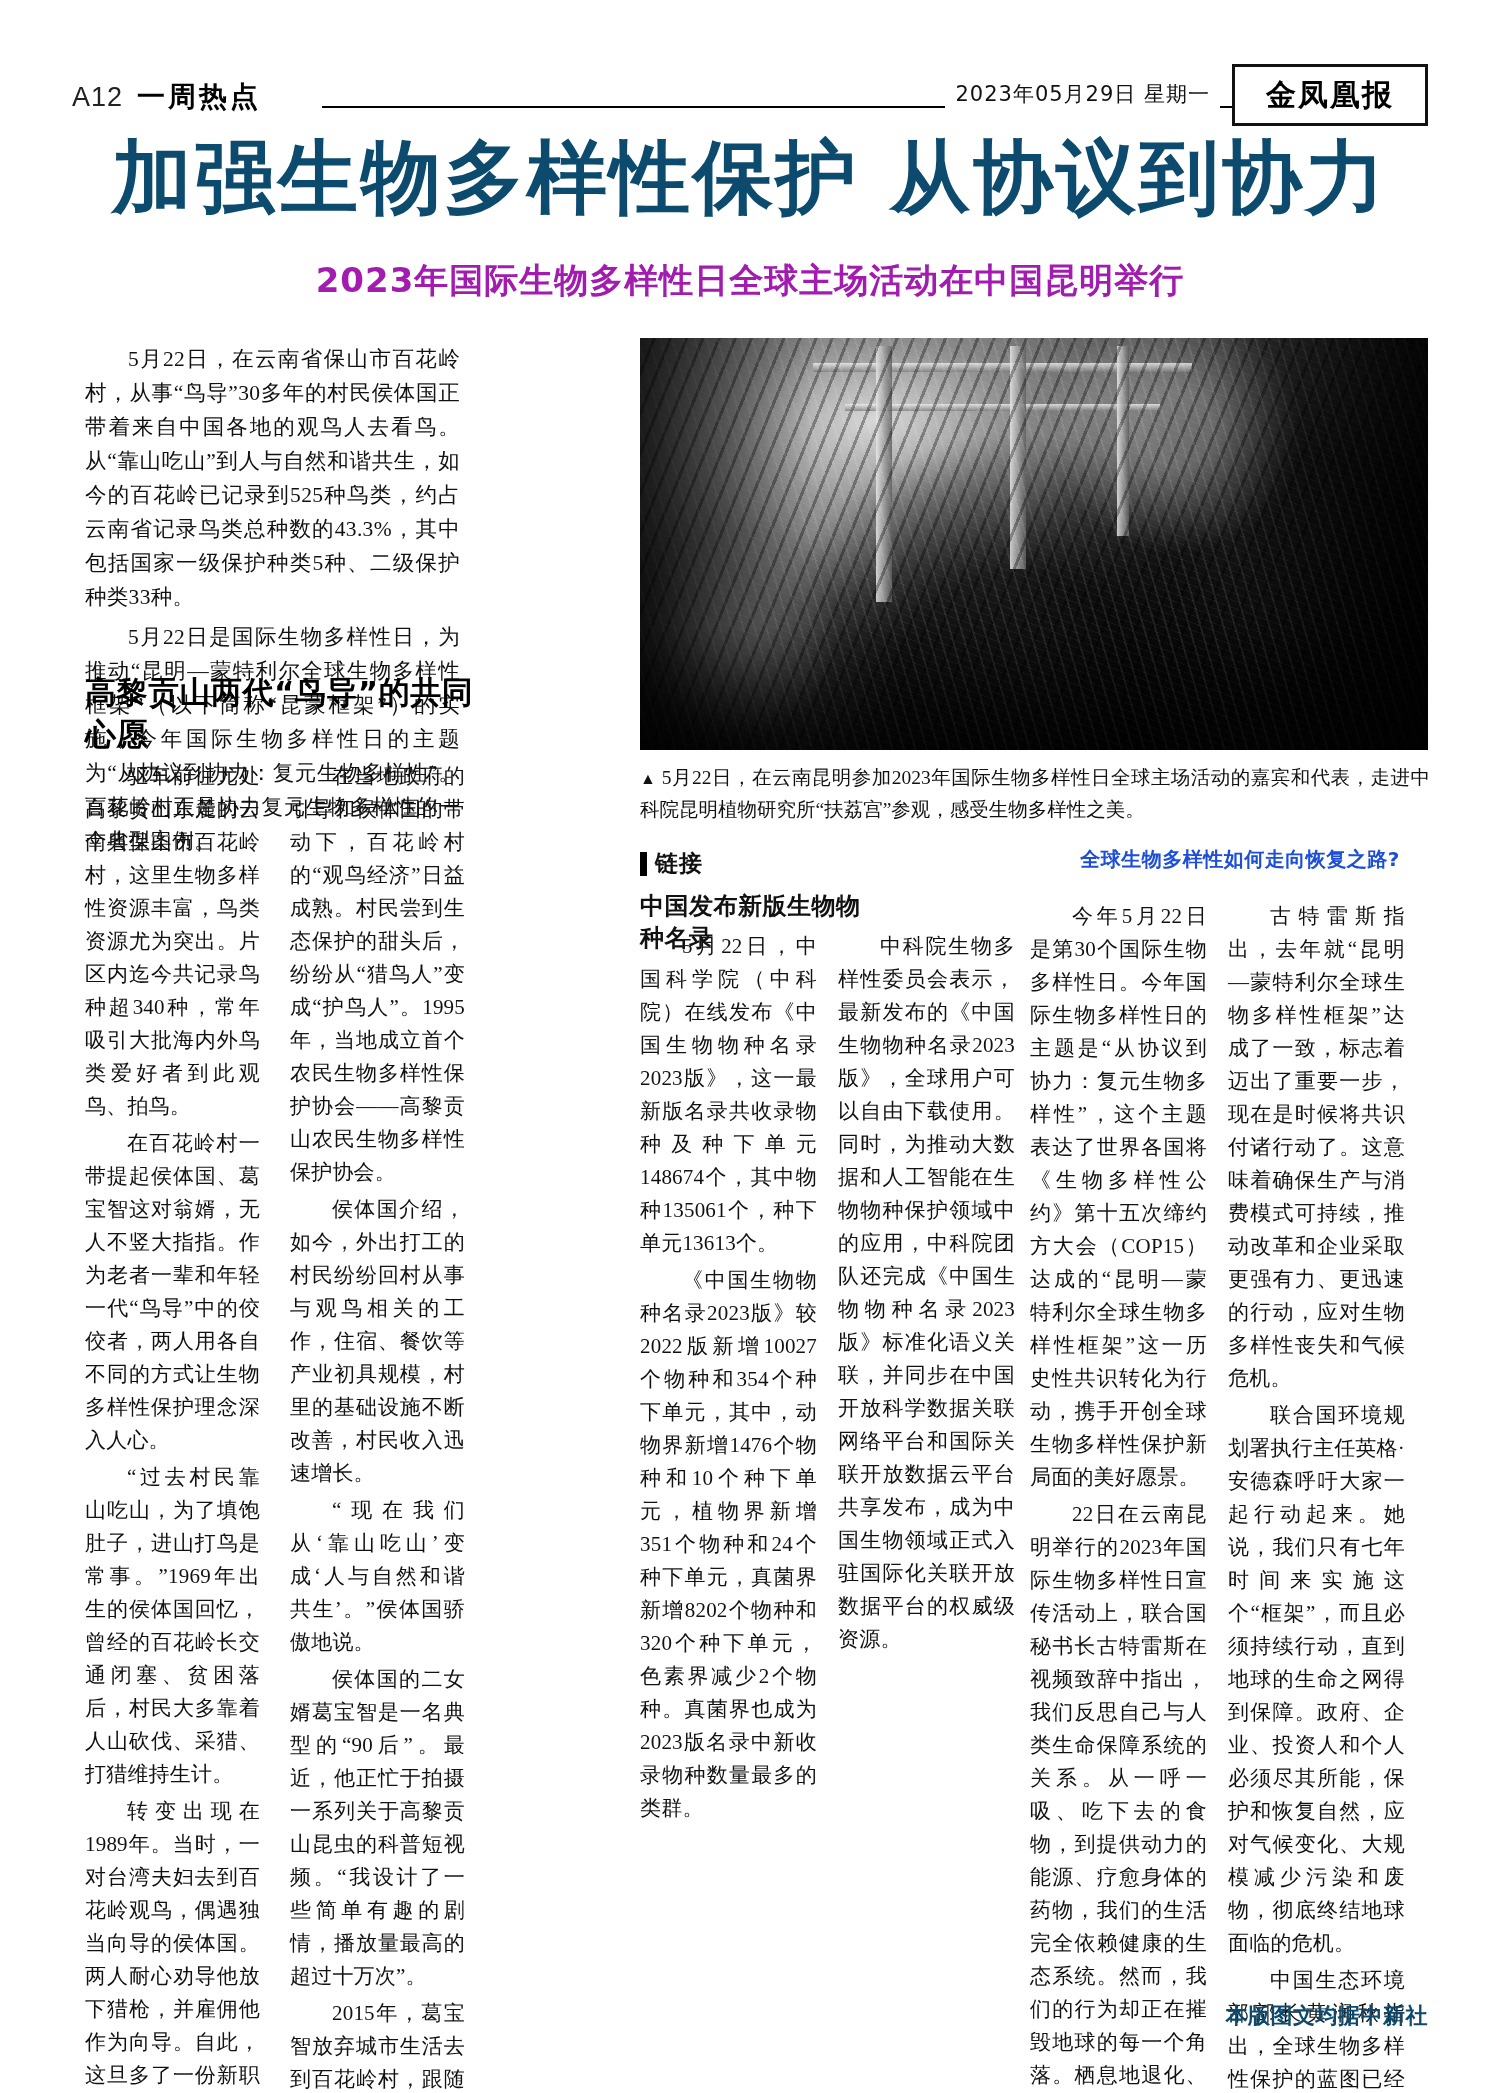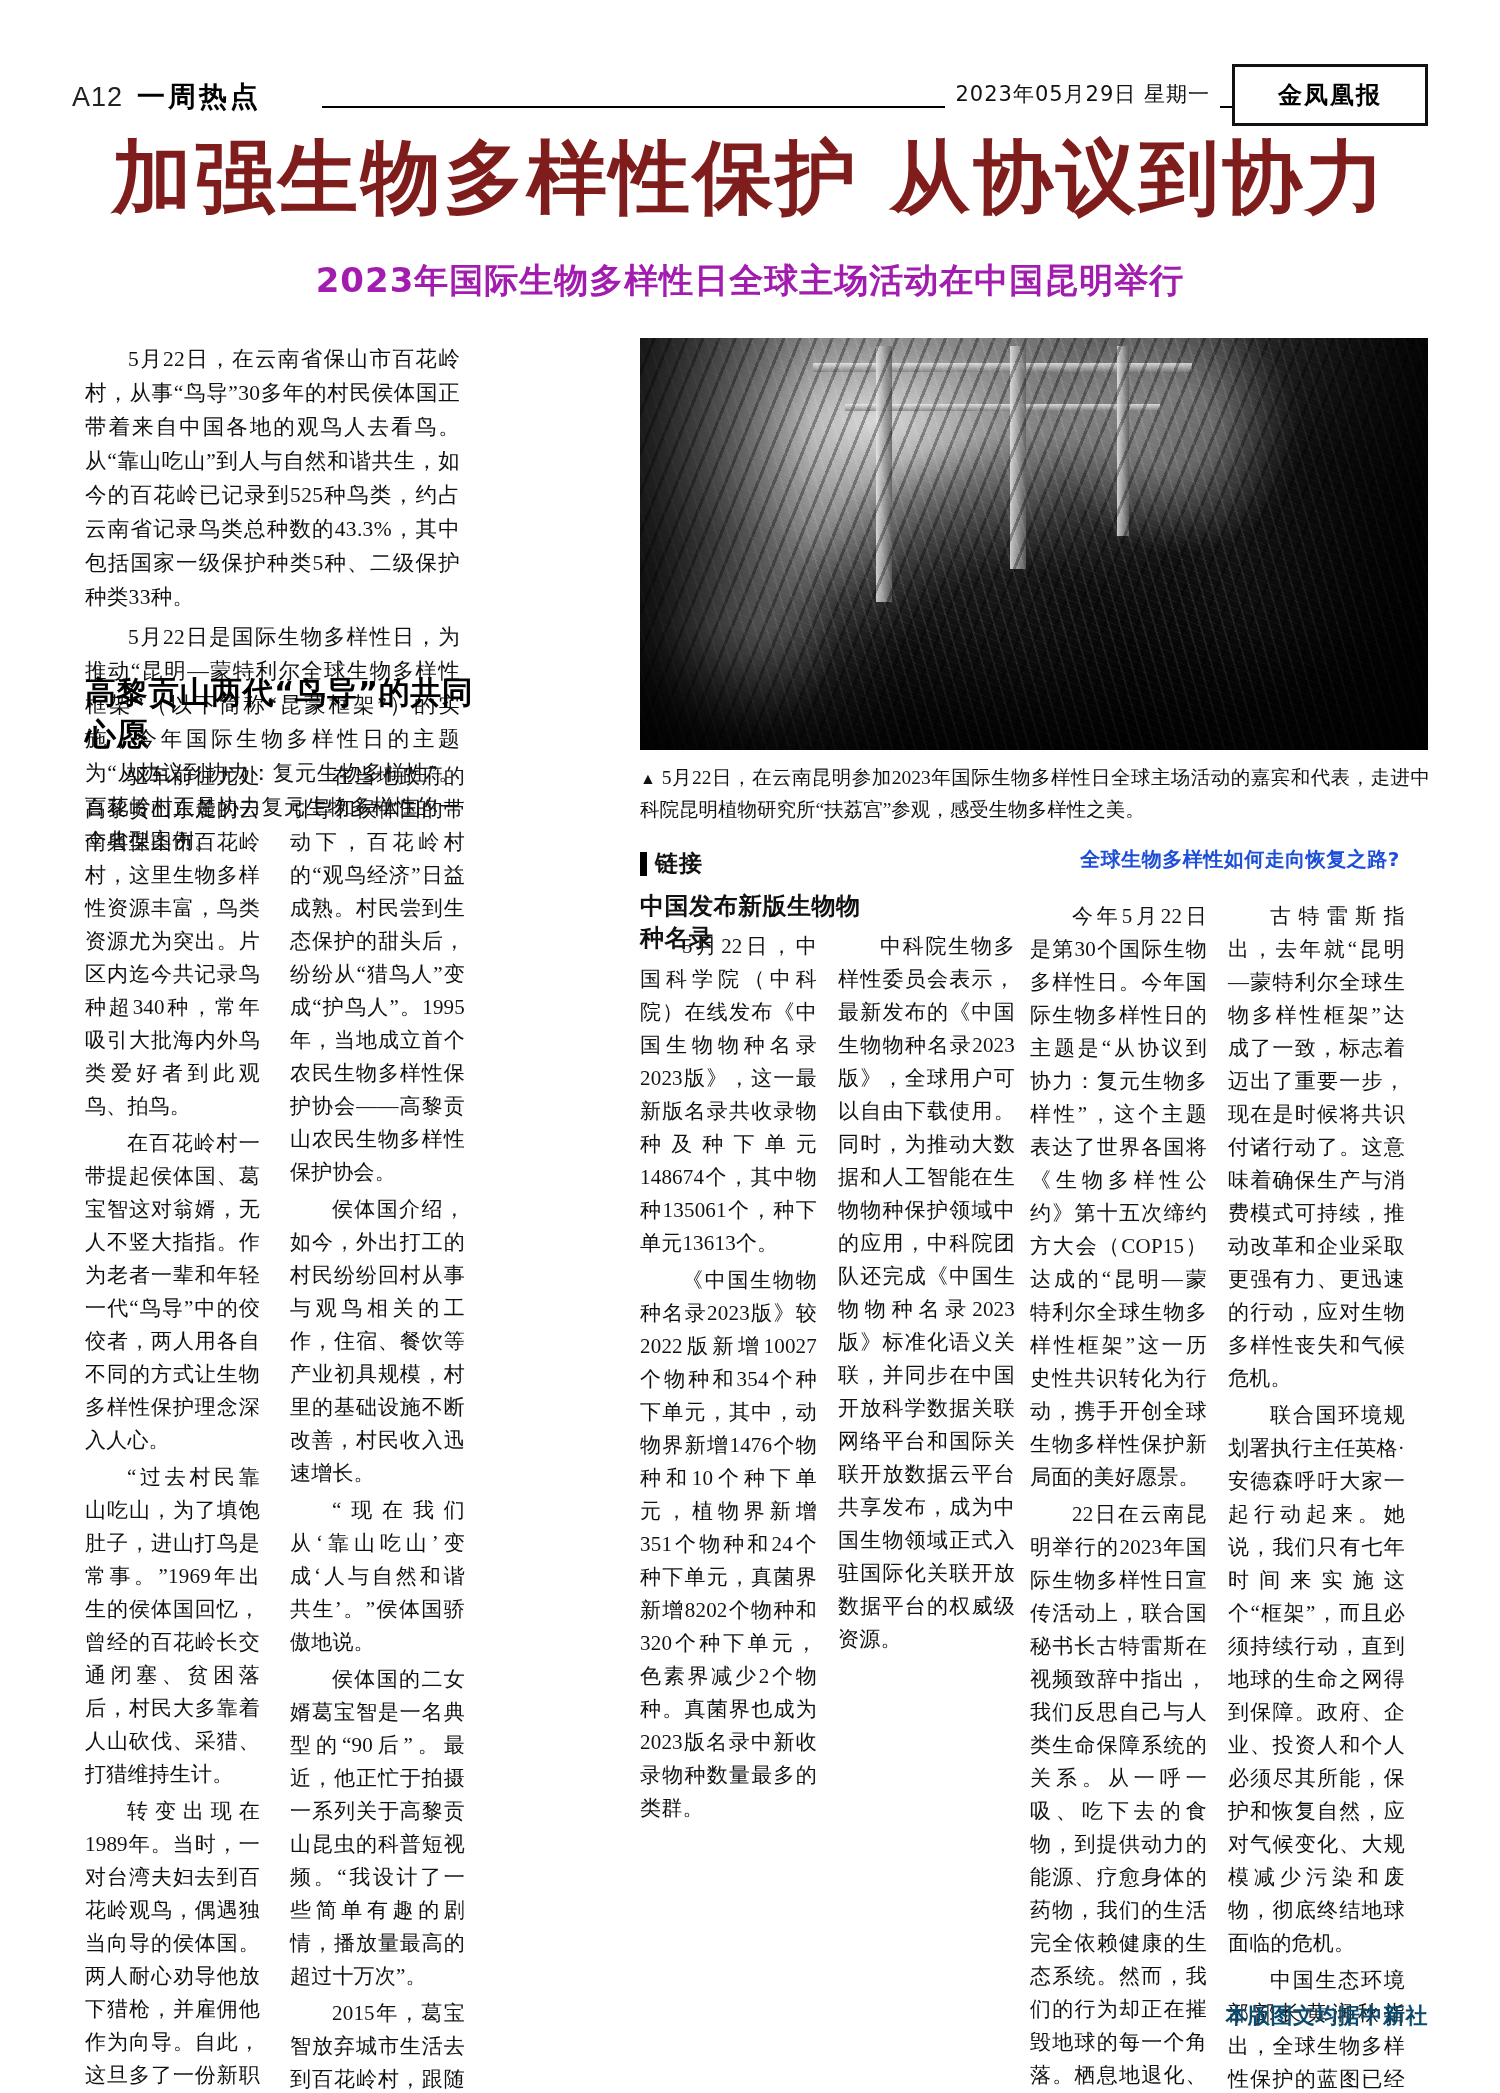--- a/index.html
+++ b/index.html
@@ -78,37 +78,37 @@
     height: 56px;
     border: 3px solid #111;
     display: flex;
     align-items: center;
     justify-content: center;
     background: #fff;
   }
   .mh-logo span {
     font-family: "DejaVu Sans", sans-serif;
     font-weight: bold;
-    font-size: 24px;
+    font-size: 30px;
     letter-spacing: 2px;
     color: #000;
   }
 
   
   .headline {
     position: absolute;
     left: 0;
     top: 132px;
     width: 1500px;
     text-align: center;
     font-family: "DejaVu Sans", sans-serif;
     font-weight: bold;
     font-size: 80px;
     letter-spacing: 3px;
-    color: #7f1d1d;
+    color: #0c4a6e;
     line-height: 1.15;
   }
   .subheadline {
     position: absolute;
     left: 0;
     top: 258px;
     width: 1500px;
     text-align: center;
     font-family: "DejaVu Sans", sans-serif;
     font-weight: bold;

